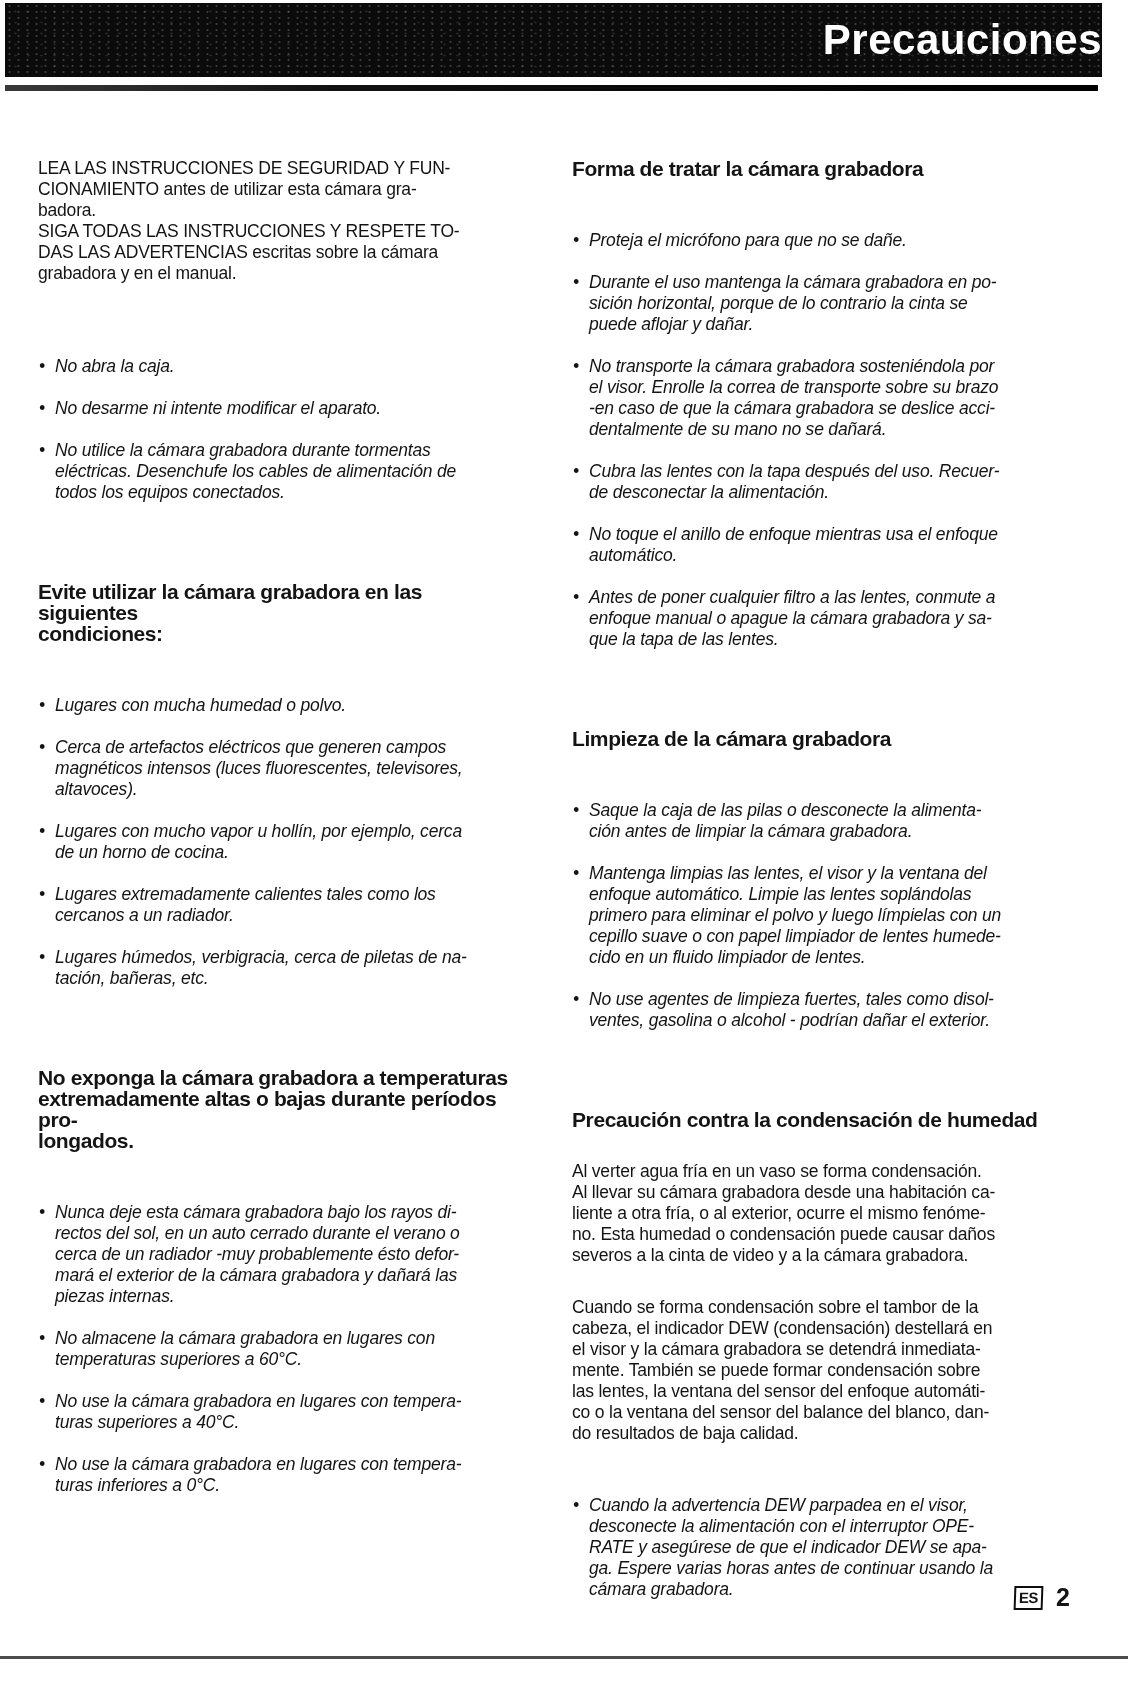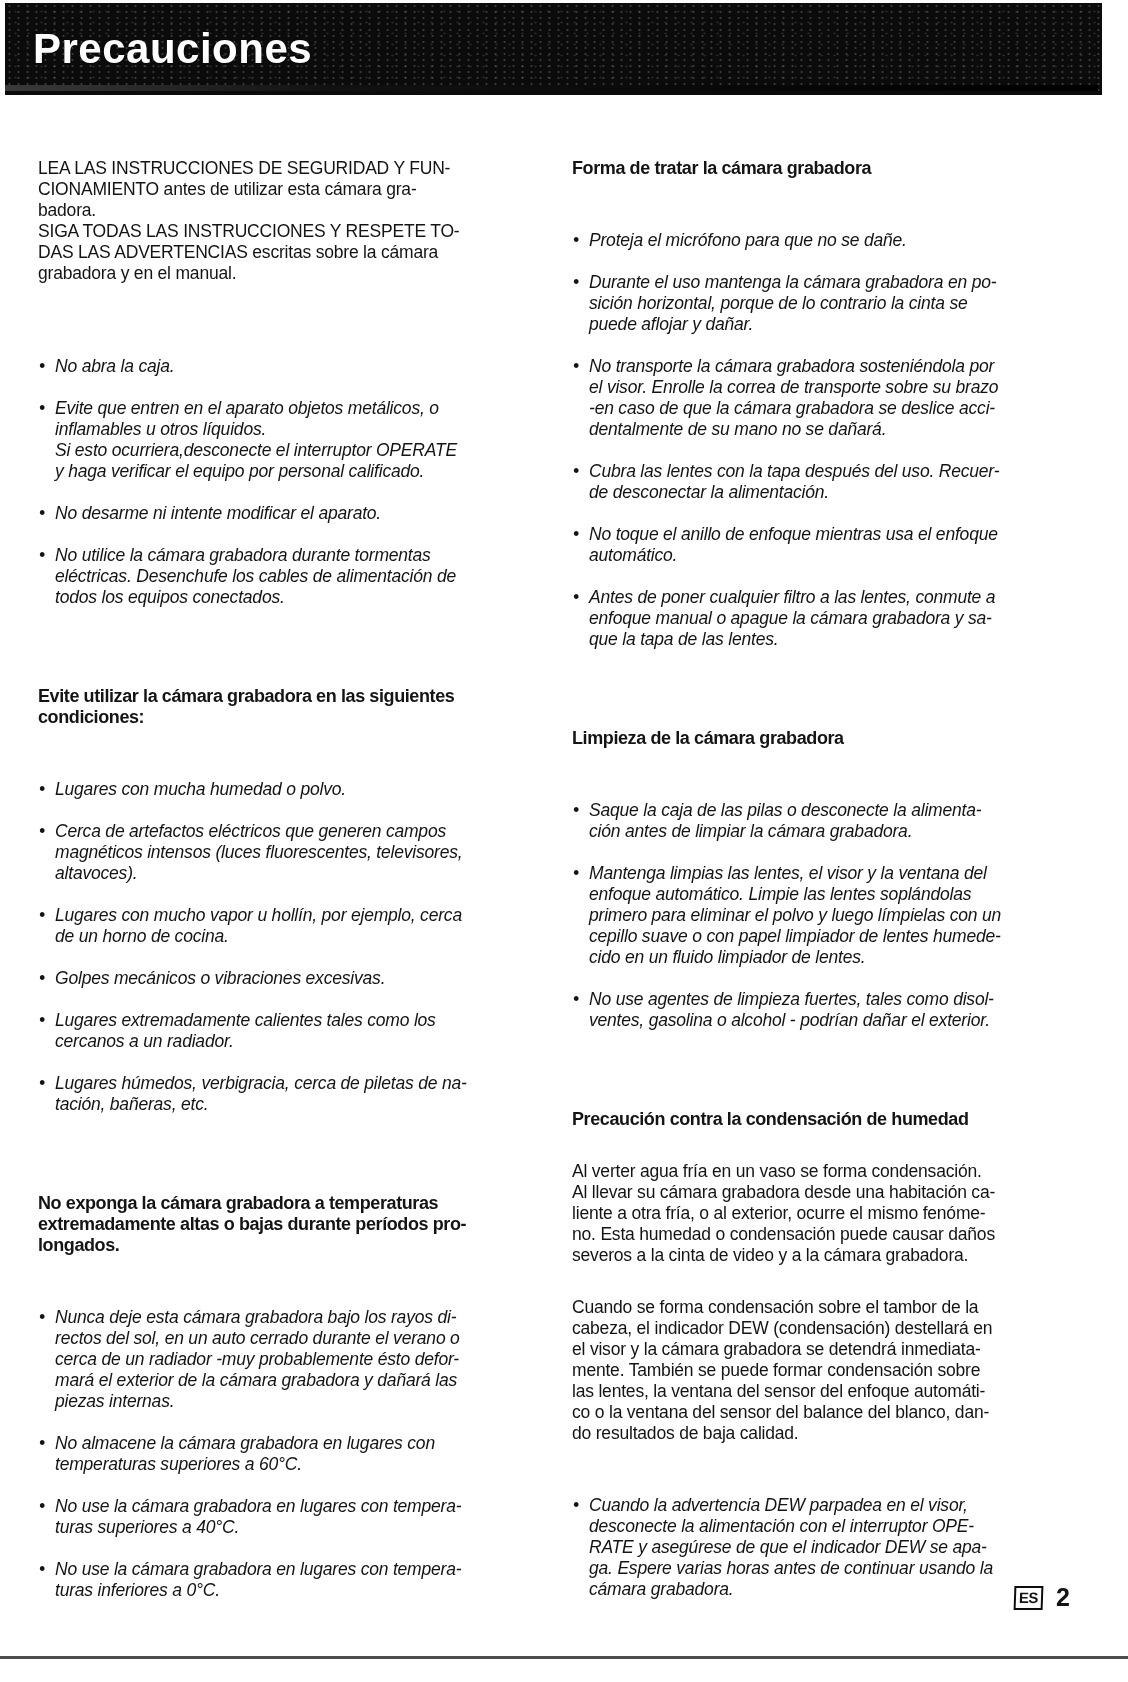--- a/index.html
+++ b/index.html
@@ -5,28 +5,28 @@
   html,body{margin:0;padding:0;}
   body{
     width:1128px;height:1682px;position:relative;
     background:#ffffff;
     font-family:"Liberation Sans","DejaVu Sans",sans-serif;
     color:#141414;
     overflow:hidden;
   }
   
   .title-bar{
-    position:absolute;left:5px;top:3px;width:1097px;height:92px;
+    position:absolute;left:5px;top:3px;width:1097px;height:74px;
     background-color:#0b0b0b;
     background-image:
       radial-gradient(rgba(255,255,255,.20) 1px, transparent 1.4px),
       radial-gradient(rgba(255,255,255,.10) 1px, transparent 1.4px);
     background-size:9px 6px,13px 11px;
     background-position:0 0,4px 3px;
-    display:flex;align-items:center;
+    display:flex;align-items:center;justify-content:flex-end;
   }
   .title-bar h1{
     margin:0 0 0 28px;
     font-size:42px;font-weight:bold;color:#ffffff;
     letter-spacing:0.5px;
     text-shadow:0 0 1px #000;
   }
   .title-rule{
     position:absolute;left:5px;top:85px;width:1093px;height:6px;
     background:linear-gradient(to right,#3a3a3a 0%,#111 30%,#000 100%);
@@ -37,21 +37,21 @@
     display:flex;gap:54px;
   }
   .col{
     font-size:17.5px;line-height:21px;letter-spacing:-0.2px;
     white-space:pre-line;
   }
   .col-left{width:480px;}
   .col-right{width:525px;}
   .col > :first-child{margin-top:0;}
   h3{
-    font-size:18px;font-weight:bold;letter-spacing:-0.4px;
+    font-size:21px;font-weight:bold;letter-spacing:-0.4px;
     margin:15px 0 9px 0;
   }
   p{margin:1px 0 9px 0;}
   ul{list-style:none;margin:0 0 0 0;padding:0;}
   li{position:relative;padding-left:17px;margin:0;font-style:italic;}
   li::before{
     content:"\2022";
     position:absolute;left:1px;top:0;
   }
   
@@ -85,40 +85,35 @@
 
     <p>LEA LAS INSTRUCCIONES DE SEGURIDAD Y FUN-
 CIONAMIENTO antes de utilizar esta cámara gra-
 badora.
 SIGA TODAS LAS INSTRUCCIONES Y RESPETE TO-
 DAS LAS ADVERTENCIAS escritas sobre la cámara
 grabadora y en el manual.</p>
 
     <ul>
       <li>No abra la caja.</li>
-      <li>Evite que entren en el aparato objetos metálicos, o
-inflamables u otros líquidos.
-Si esto ocurriera,desconecte el interruptor OPERATE
-y haga verificar el equipo por personal calificado.</li>
       <li>No desarme ni intente modificar el aparato.</li>
       <li>No utilice la cámara grabadora durante tormentas
 eléctricas. Desenchufe los cables de alimentación de
 todos los equipos conectados.</li>
     </ul>
 
     <h3>Evite utilizar la cámara grabadora en las siguientes
 condiciones:</h3>
     <ul>
       <li>Lugares con mucha humedad o polvo.</li>
       <li>Cerca de artefactos eléctricos que generen campos
 magnéticos intensos (luces fluorescentes, televisores,
 altavoces).</li>
       <li>Lugares con mucho vapor u hollín, por ejemplo, cerca
 de un horno de cocina.</li>
-      <li>Golpes mecánicos o vibraciones excesivas.</li>
       <li>Lugares extremadamente calientes tales como los
 cercanos a un radiador.</li>
       <li>Lugares húmedos, verbigracia, cerca de piletas de na-
 tación, bañeras, etc.</li>
     </ul>
 
     <h3>No exponga la cámara grabadora a temperaturas
 extremadamente altas o bajas durante períodos pro-
 longados.</h3>
     <ul>

